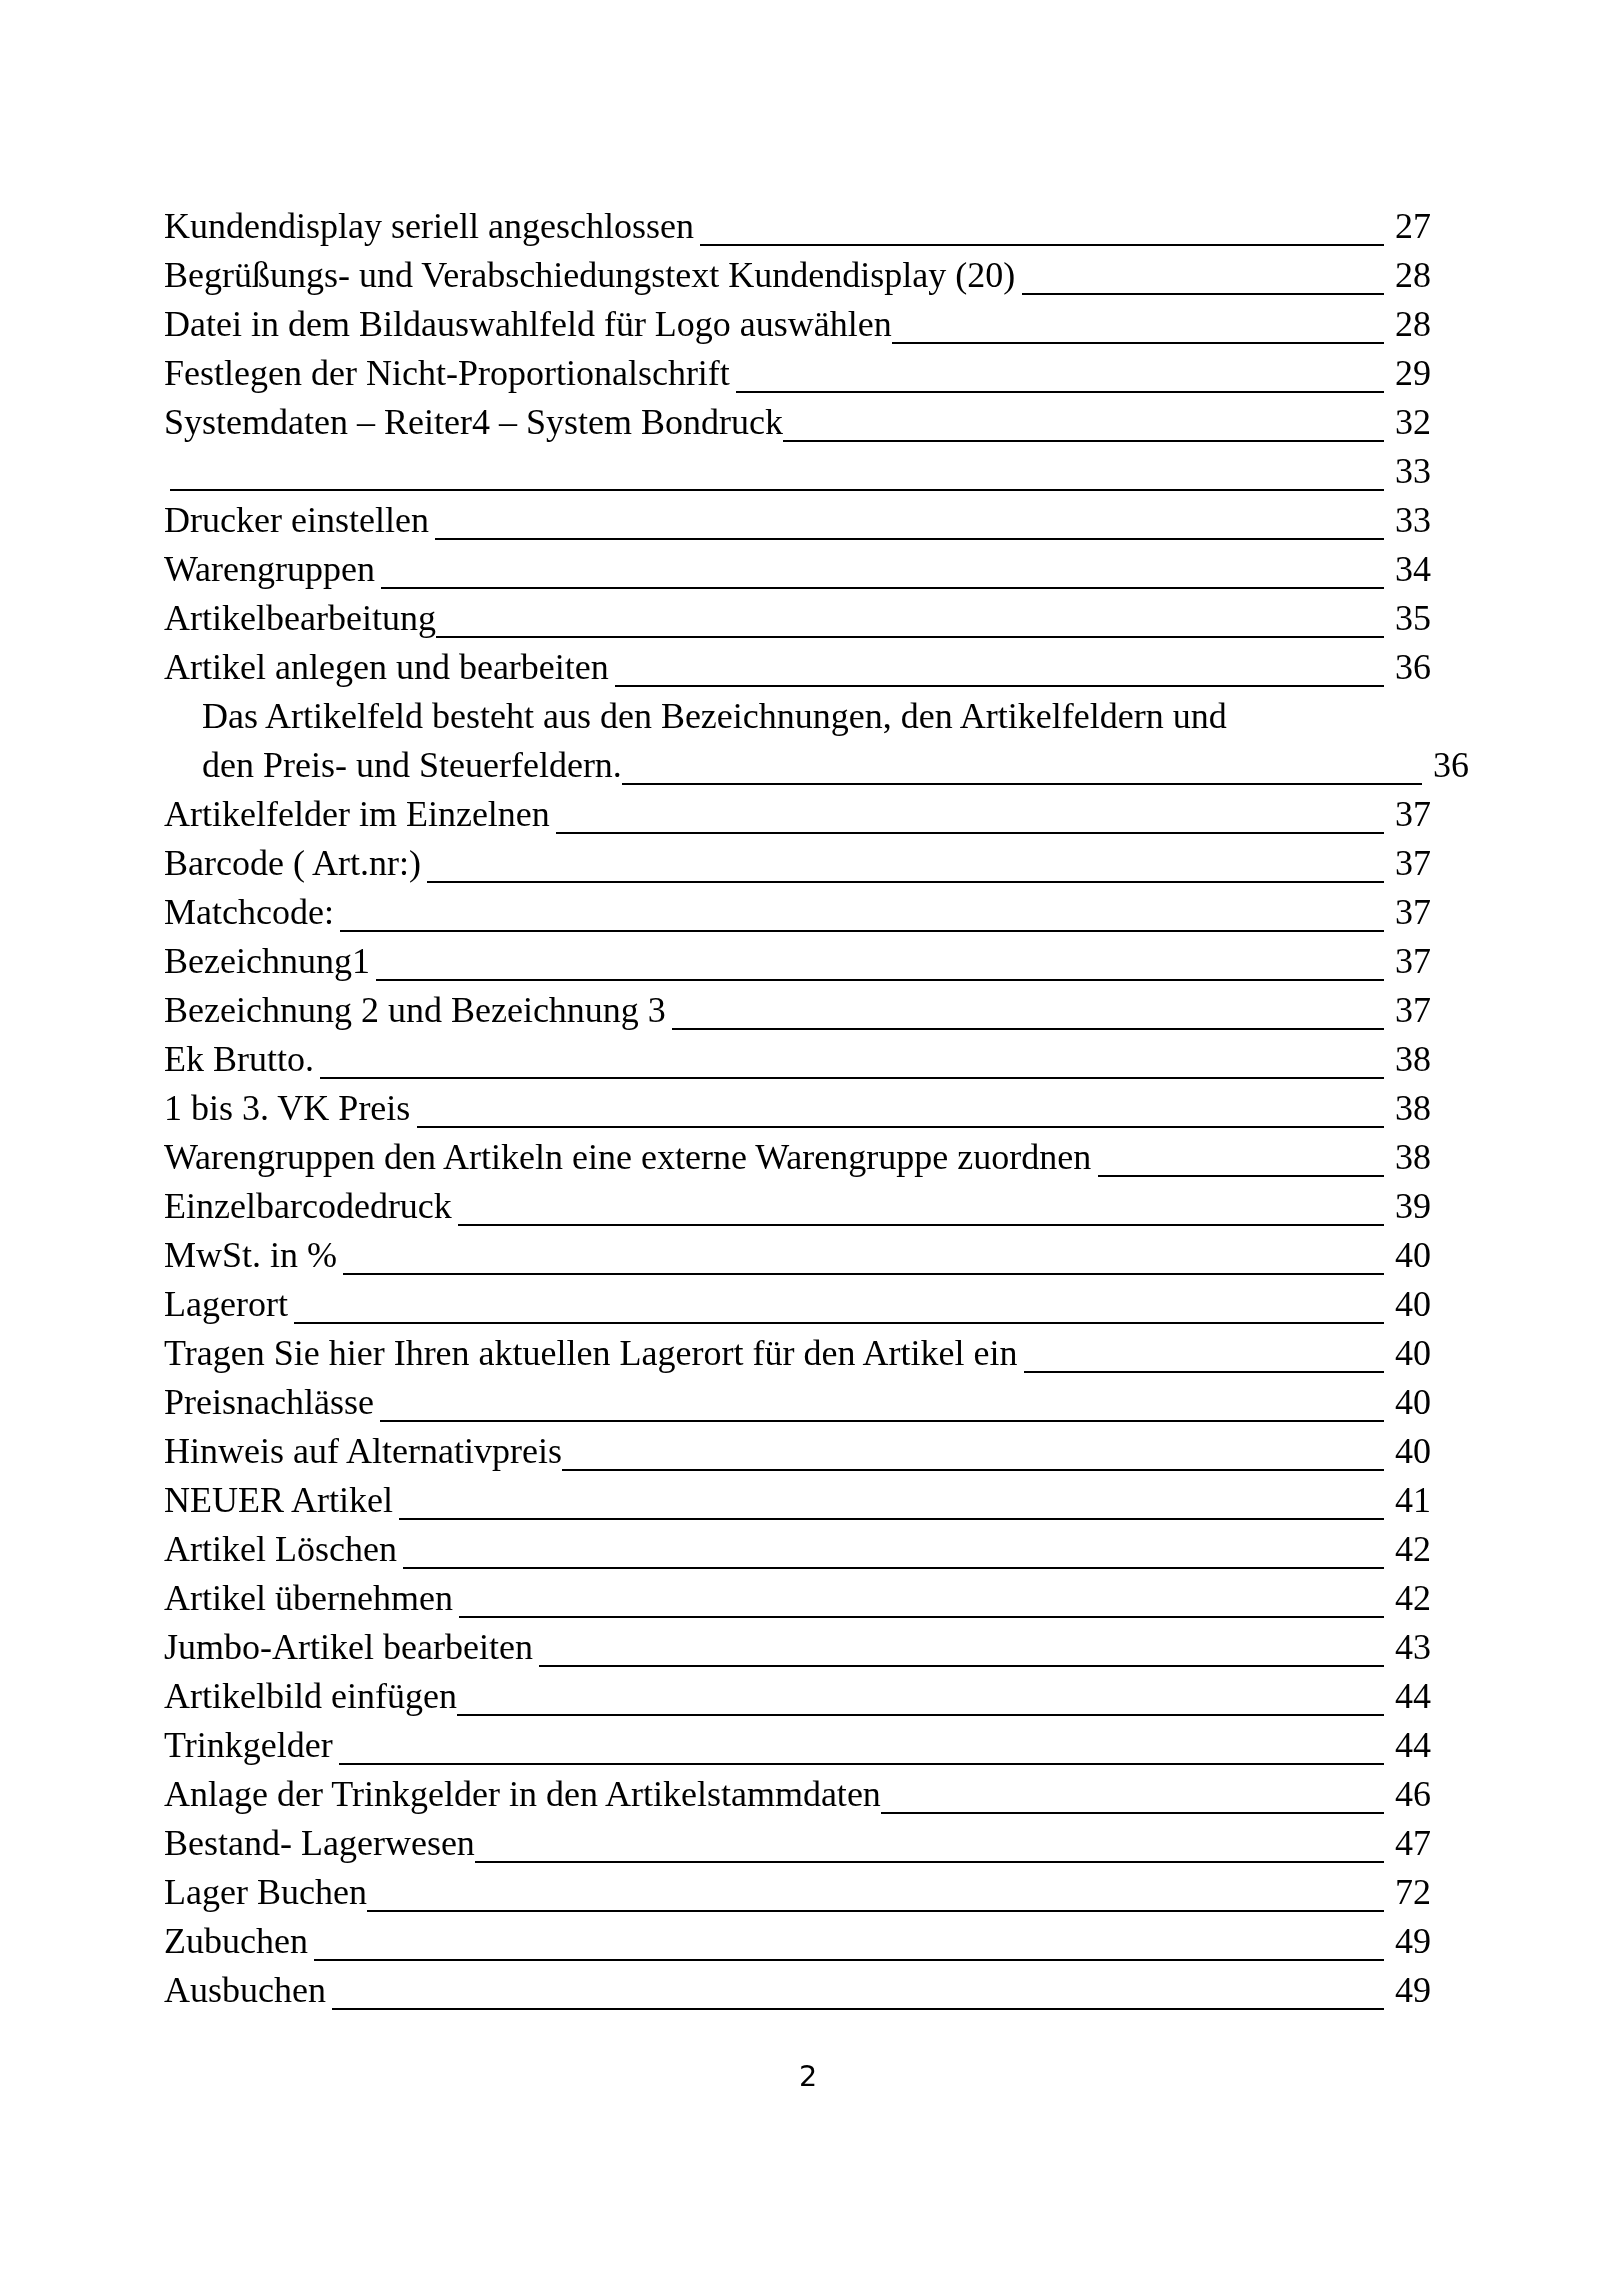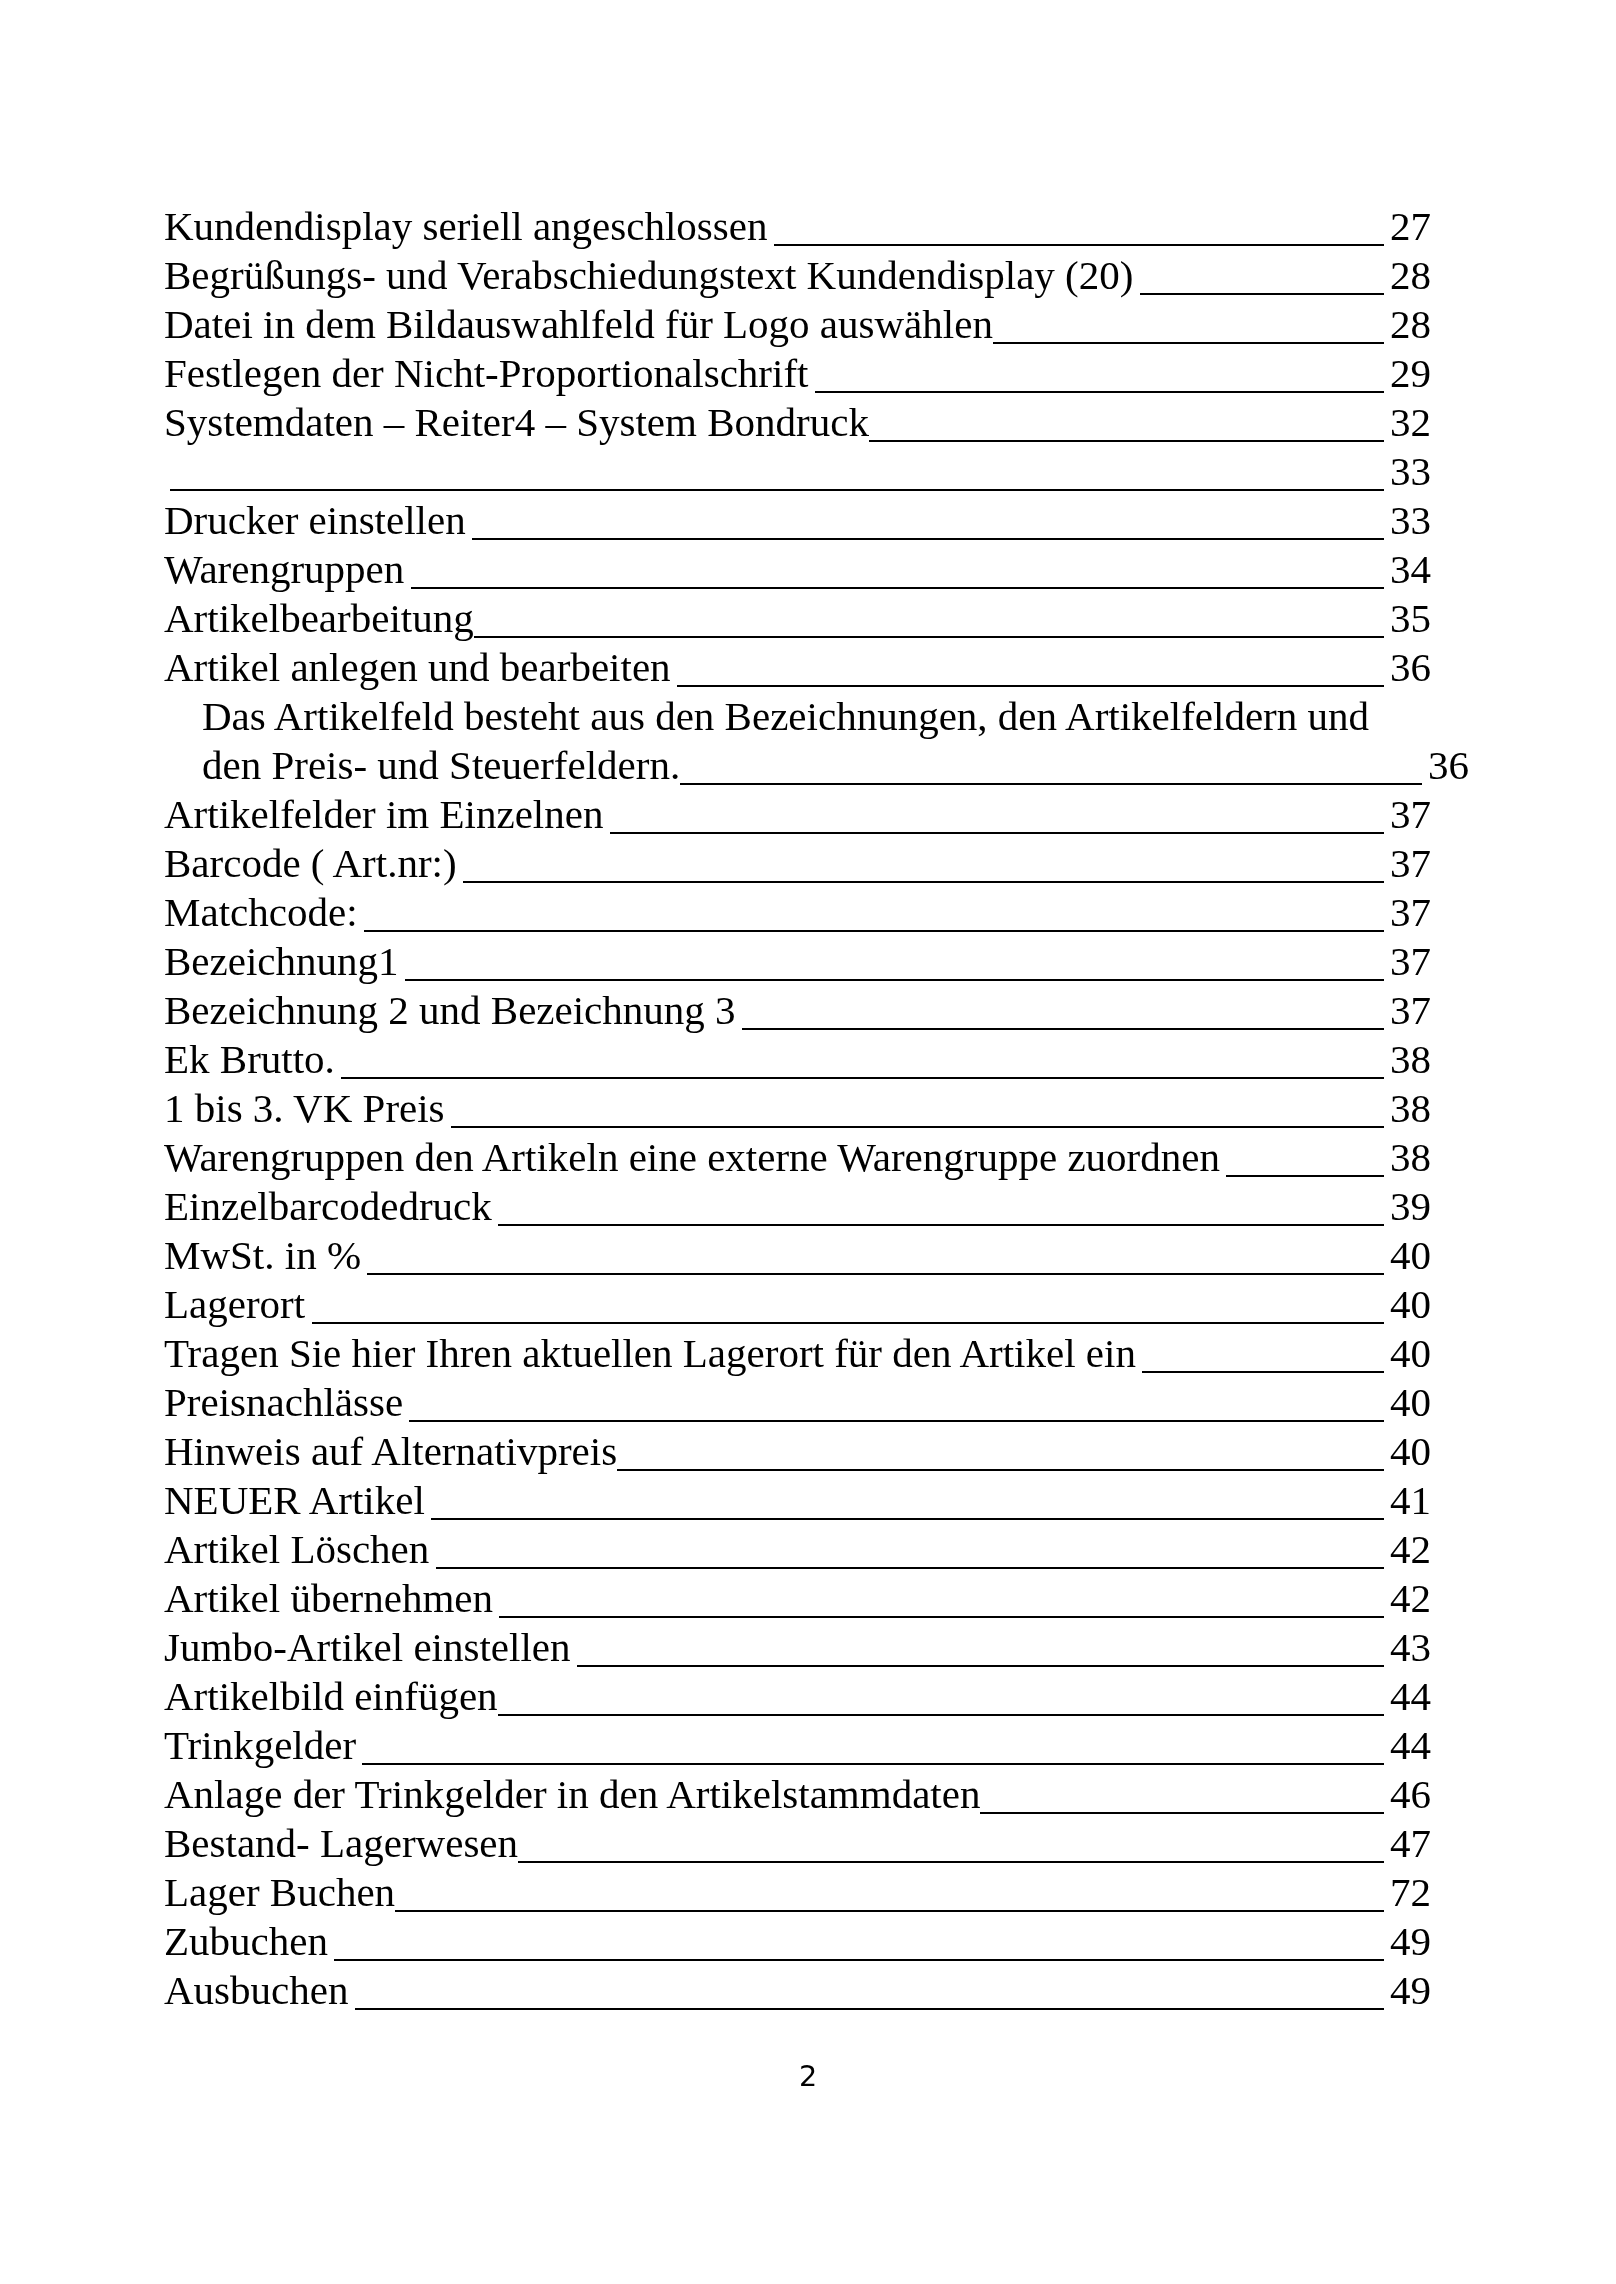--- a/index.html
+++ b/index.html
@@ -13,21 +13,21 @@
       position: relative;
       overflow: hidden;
       color: #000000;
     }
     .toc {
       position: absolute;
       left: 164px;
       top: 202px;
       width: 1267px;
       font-family: "Liberation Serif", "DejaVu Serif", serif;
-      font-size: 41px;
+      font-size: 36px;
       line-height: 49px;
     }
     .toc-entry {
       display: flex;
       align-items: flex-end;
       width: 100%;
     }
     .toc-entry.multi {
       flex-wrap: wrap;
       margin-left: 38px;
@@ -240,21 +240,21 @@
     <span class="page-num">42</span>
   </div>
 
   <div class="toc-entry">
     <span class="entry-text">Artikel übernehmen</span>
     <span class="leader"></span>
     <span class="page-num">42</span>
   </div>
 
   <div class="toc-entry">
-    <span class="entry-text">Jumbo-Artikel einstellen</span>
+    <span class="entry-text">Jumbo-Artikel bearbeiten</span>
     <span class="leader"></span>
     <span class="page-num">43</span>
   </div>
 
   <div class="toc-entry">
     <span class="entry-text">Artikelbild einfügen</span>
     <span class="leader tight"></span>
     <span class="page-num">44</span>
   </div>
 

